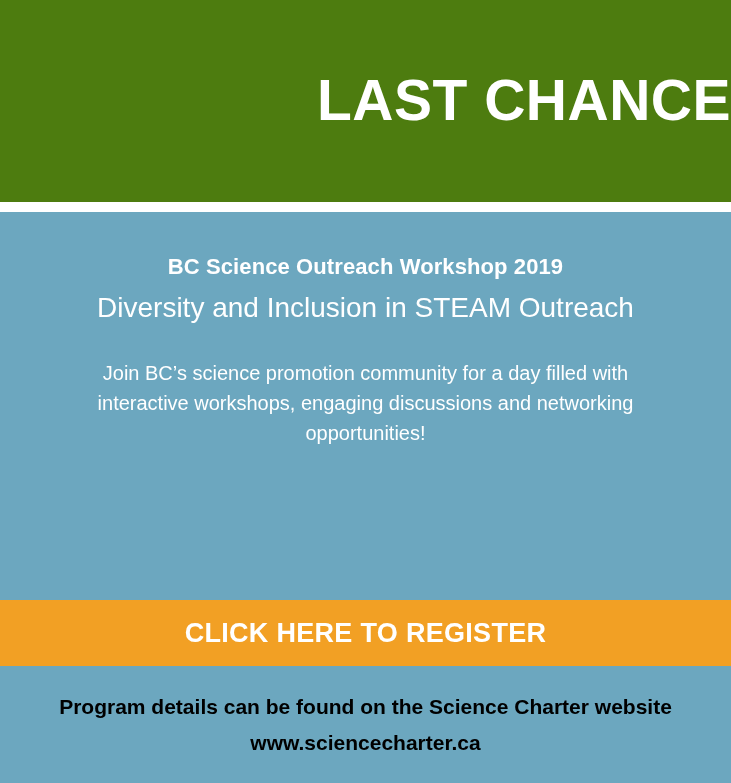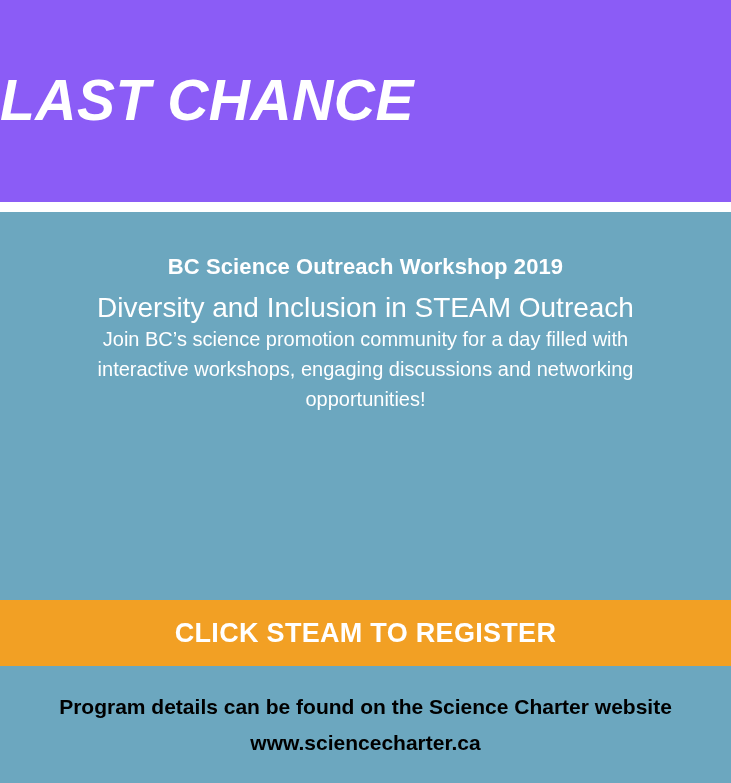--- a/index.html
+++ b/index.html
@@ -16,29 +16,28 @@
   .poster {
     width: 731px;
     height: 783px;
     position: relative;
     display: flex;
     flex-direction: column;
   }
 
   
   .banner-top {
-    background: #8b5cf6;
+    background: #4d7c0f;
     color: #ffffff;
     height: 202px;
     display: flex;
     flex-direction: column;
-    align-items: flex-start;
+    align-items: flex-end;
     justify-content: center;
     text-align: center;
-    font-style: italic;
   }
   .banner-top .line {
     font-size: 57px;
     font-weight: bold;
     letter-spacing: 0.5px;
     line-height: 1.04;
   }
 
   
   .rule {
@@ -70,20 +69,21 @@
     margin-top: 12px;
   }
   .event-meta {
     font-size: 22px;
     margin-top: 42px;
     white-space: pre;
   }
   .event-desc {
     font-size: 20px;
     line-height: 1.5;
+    margin-top: 34px;
     max-width: 600px;
   }
 
   
   .cta-strip {
     background: #f2a024;
     height: 66px;
     display: flex;
     align-items: center;
     justify-content: center;
@@ -128,21 +128,21 @@
 
   <div class="rule"></div>
 
   <div class="body-blue">
     <div class="event-title">BC Science Outreach Workshop 2019</div>
     <div class="event-subtitle">Diversity and Inclusion in STEAM Outreach</div>
     <div class="event-desc">Join BC’s science promotion community for a day filled with interactive workshops, engaging discussions and networking opportunities!</div>
   </div>
 
   <div class="cta-strip">
-    <span class="cta-text">CLICK STEAM TO REGISTER</span>
+    <span class="cta-text">CLICK HERE TO REGISTER</span>
   </div>
 
   <div class="footer-blue">
     <div class="footer-line1">Program details can be found on the Science Charter website</div>
     <div class="footer-line2">www.sciencecharter.ca</div>
   </div>
 
 </div>
 
 </body></html>

